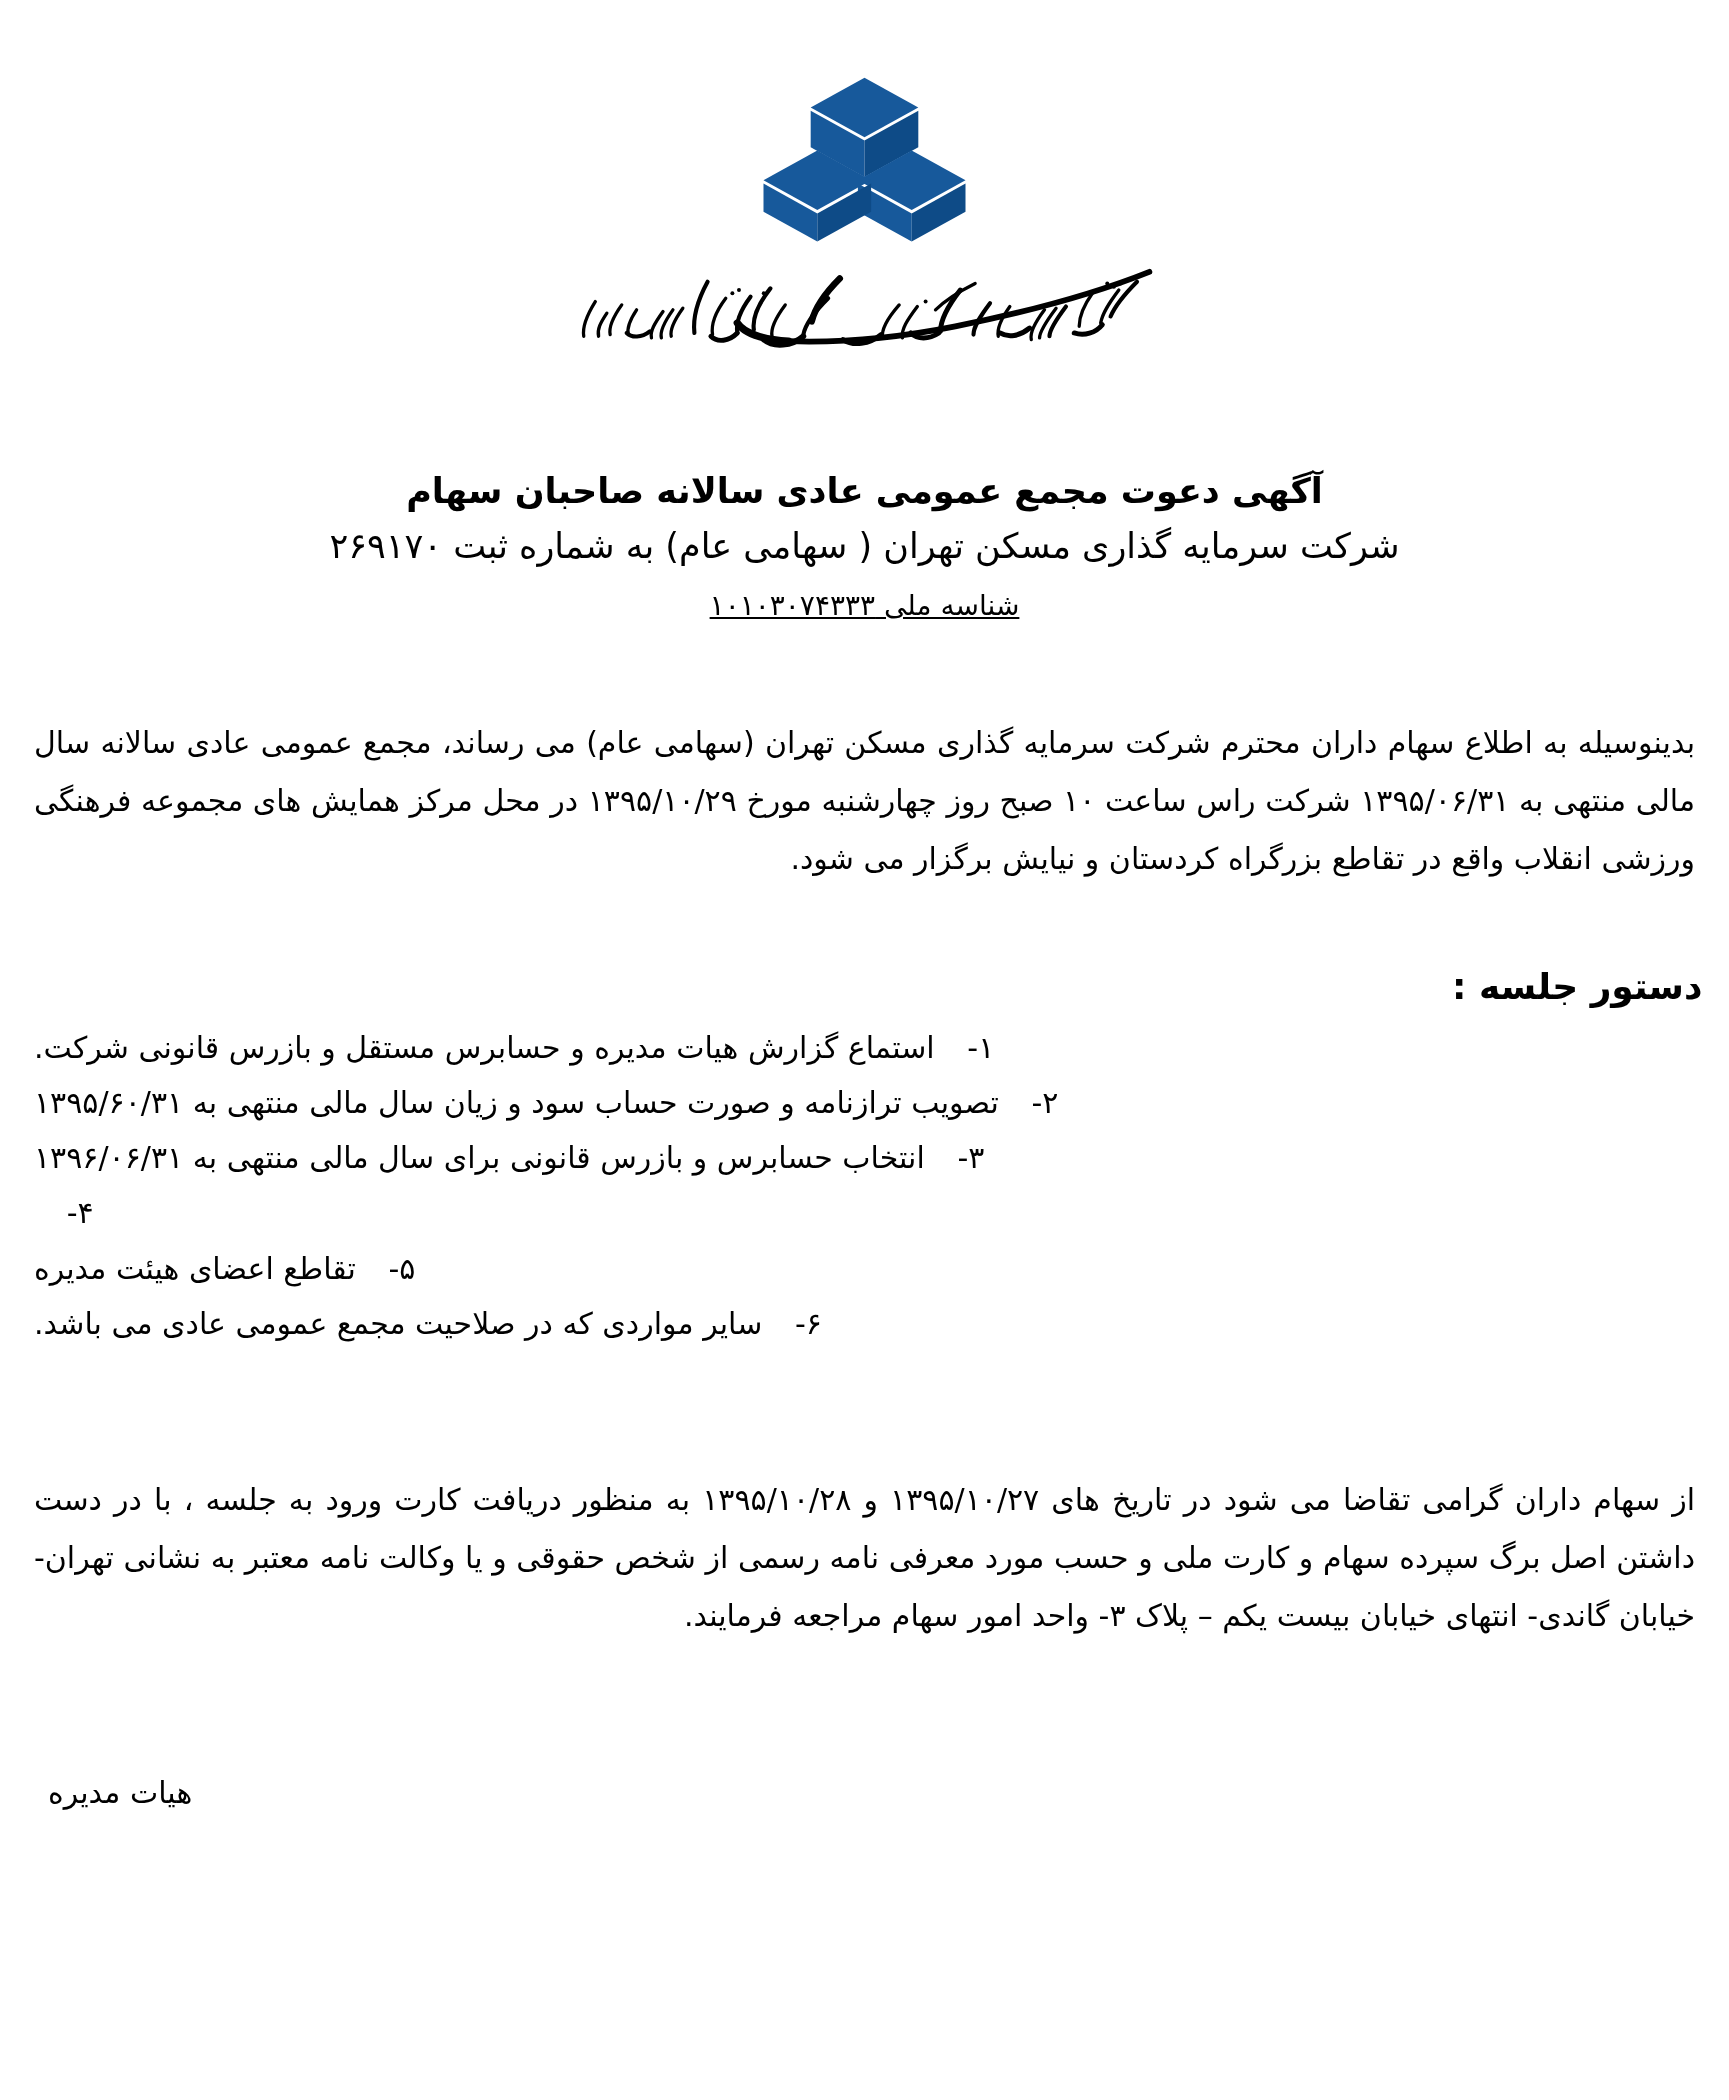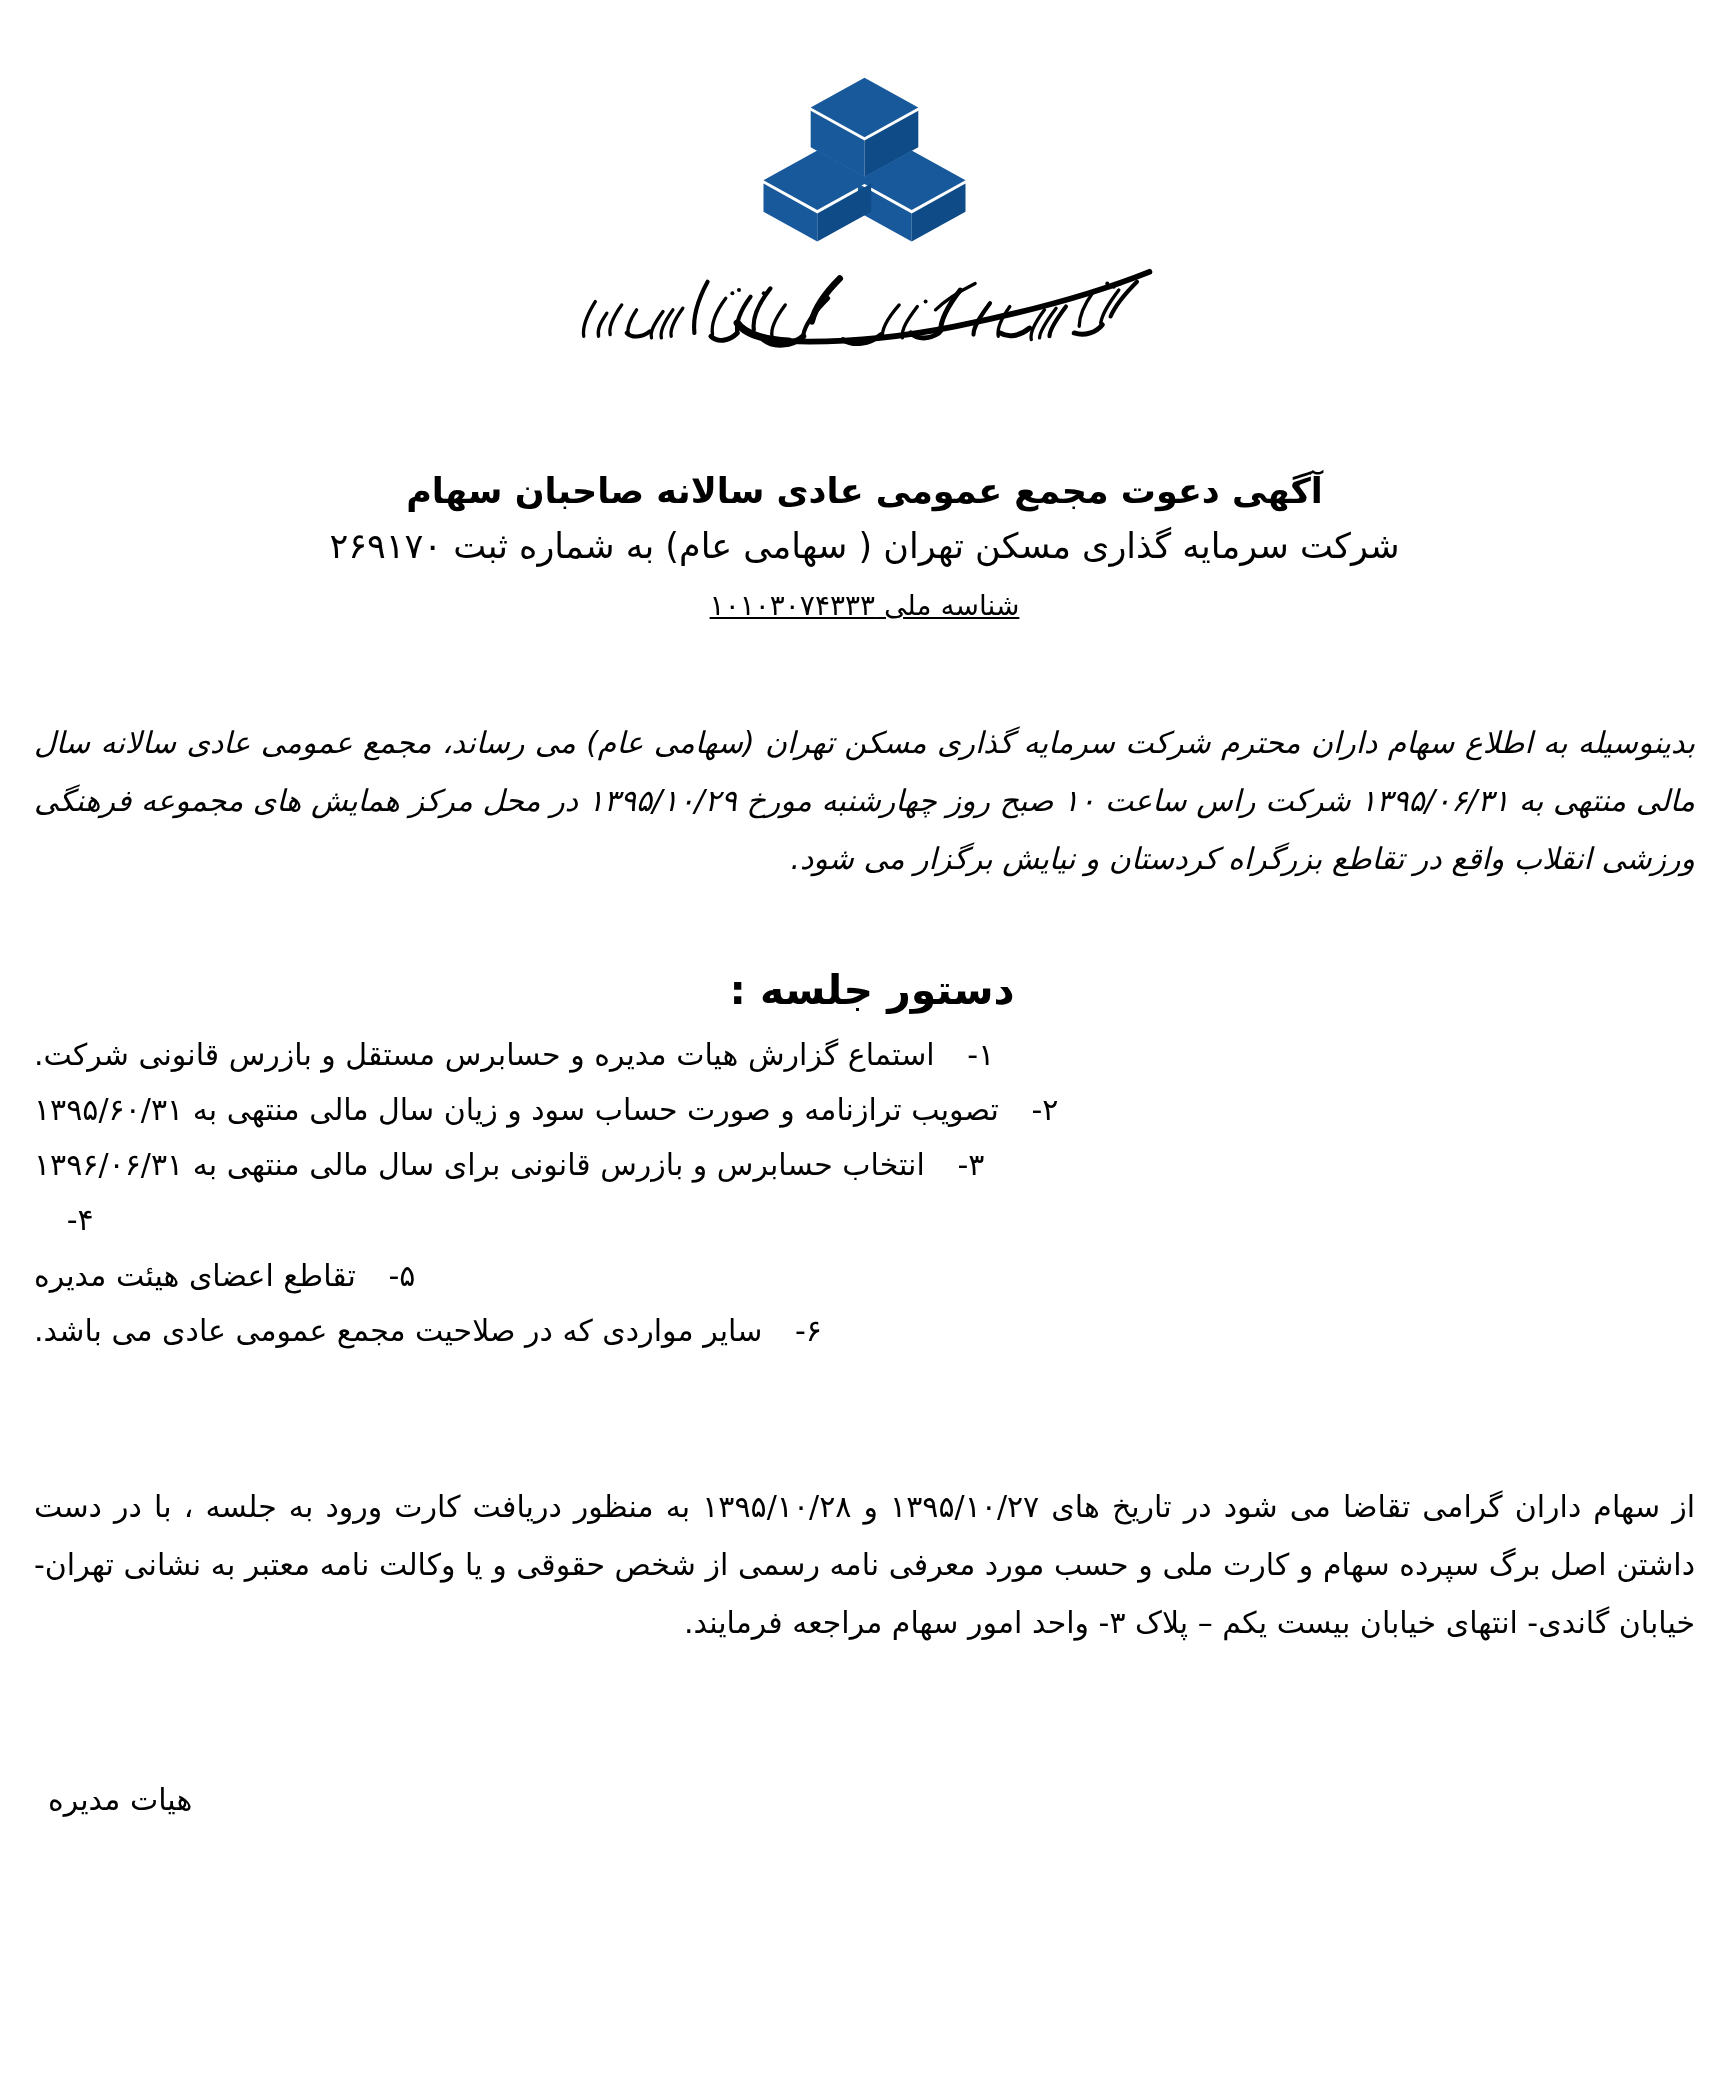--- a/index.html
+++ b/index.html
@@ -75,31 +75,31 @@
 
   
   .body-para {
     margin: 0 auto;
     font-size: 30px;
     line-height: 1.92;
     text-align: justify;
     text-align-last: right;
     width: 1661px;
   }
-  .para-intro { margin-top: 86px; font-style: italic; }
+  .para-intro { margin-top: 86px; }
 
   
   .agenda-heading {
     margin-top: 79px;
     width: 1661px;
     margin-right: auto;
     margin-left: auto;
-    font-size: 41px;
+    font-size: 36px;
     font-weight: bold;
-    text-align: center;
+    text-align: right;
     padding-left: 15px;
   }
 
   .agenda-list {
     list-style: none;
     margin: 18px auto 0 auto;
     padding: 0;
     width: 1661px;
   }
   .agenda-list li {

